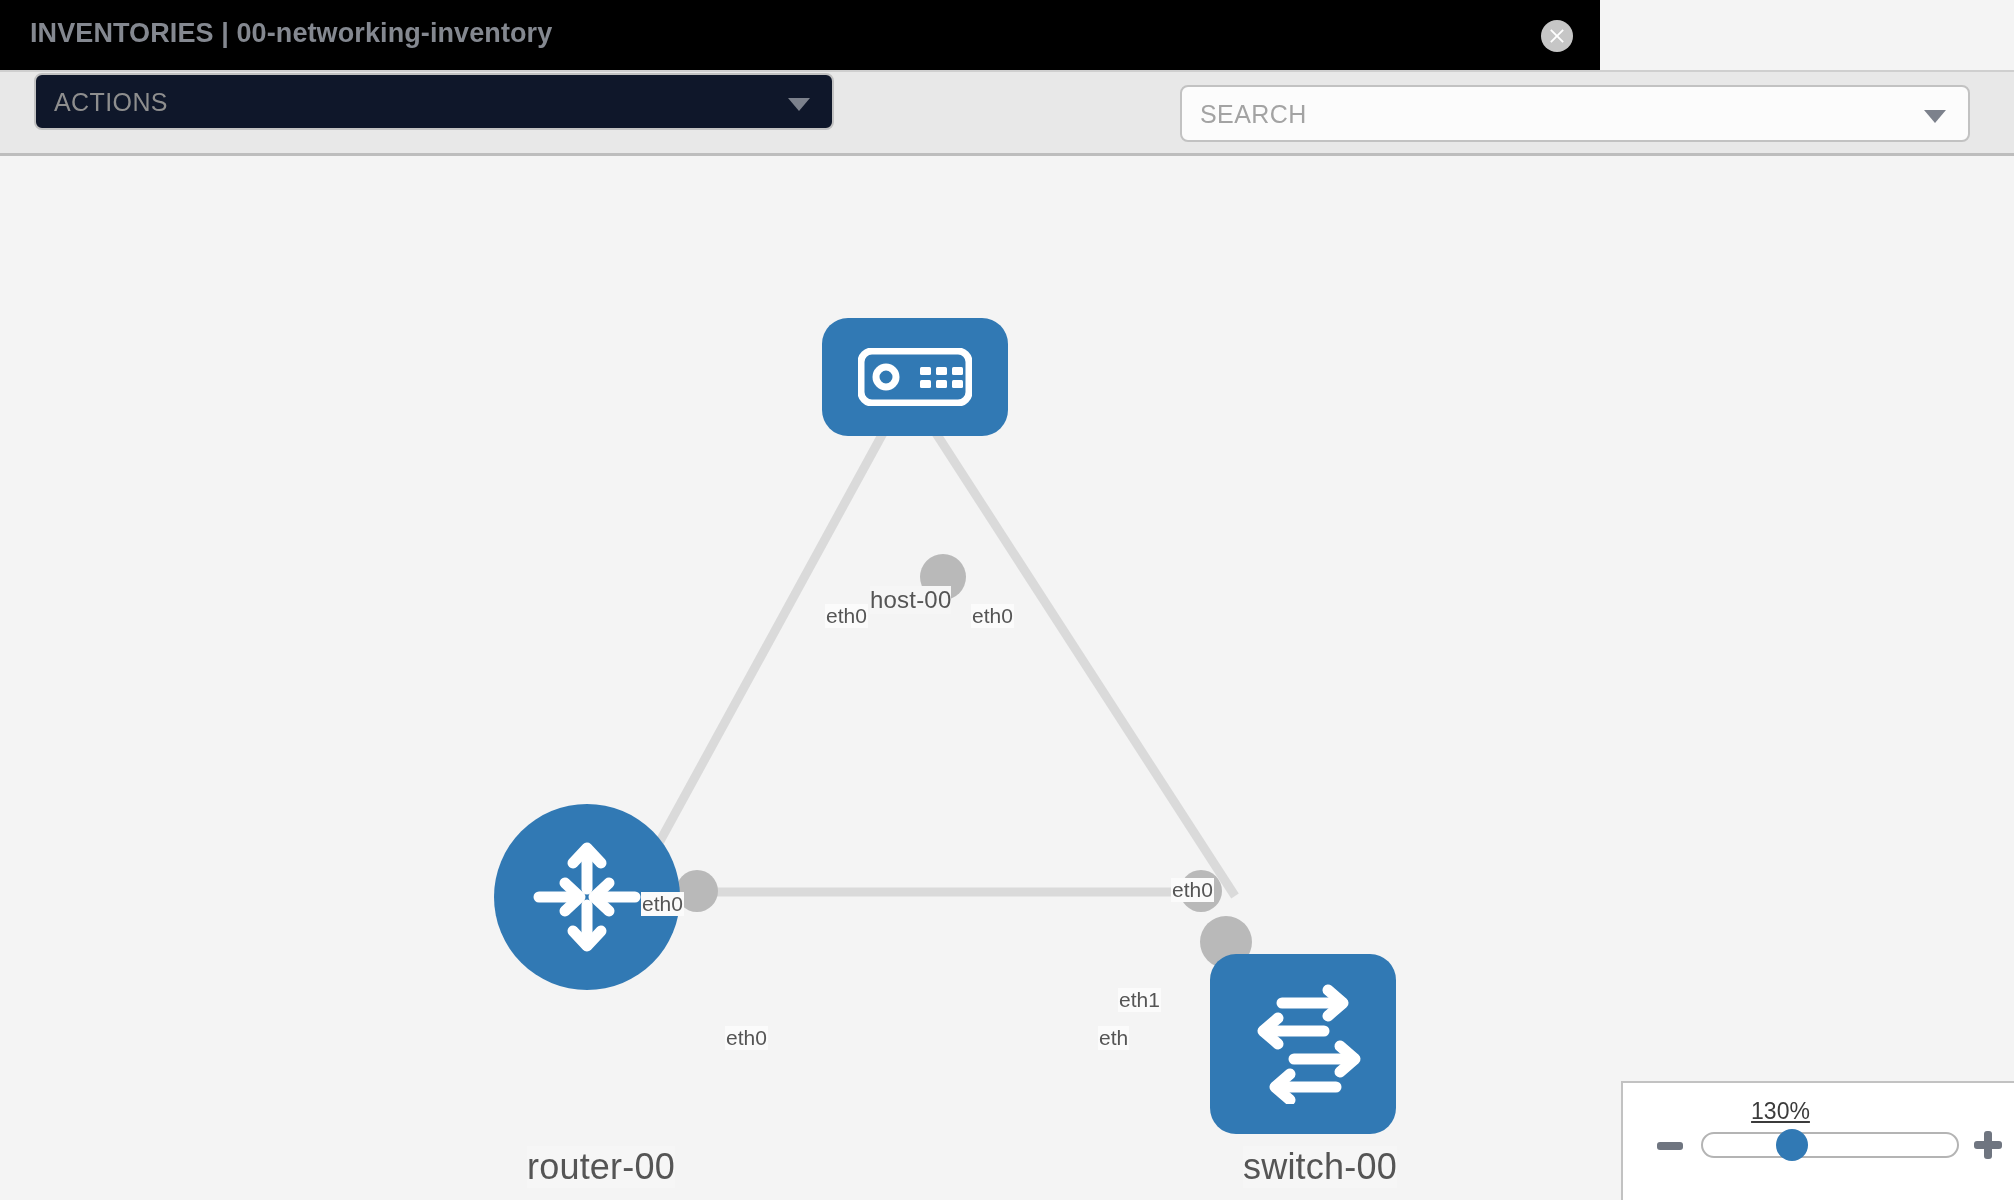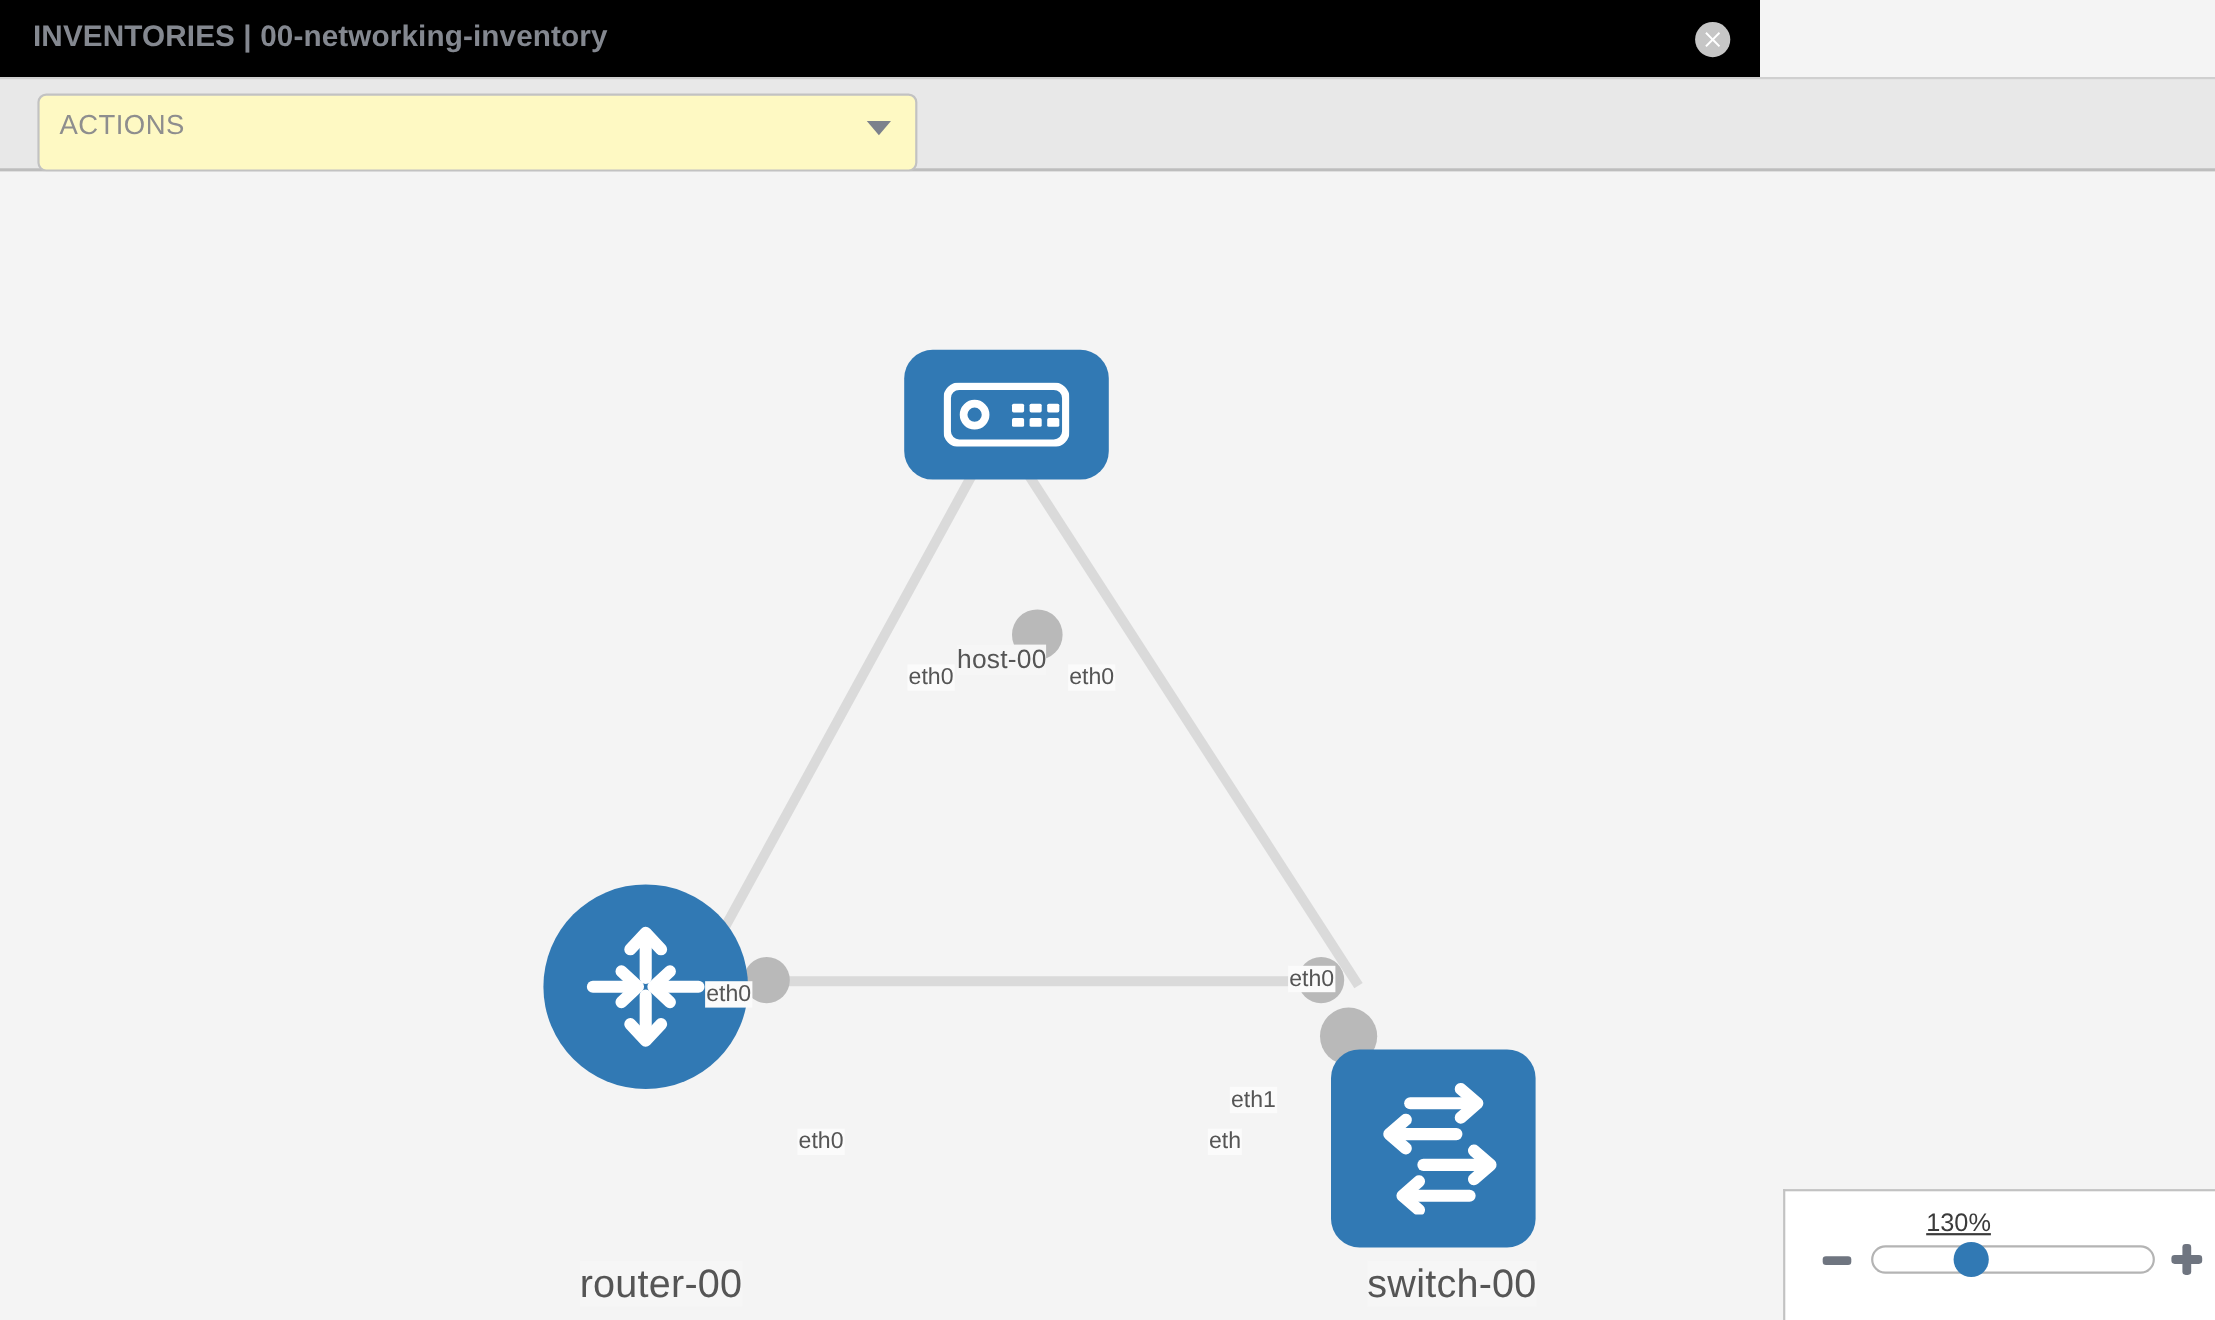--- a/index.html
+++ b/index.html
@@ -60,24 +60,24 @@
     width: 2014px;
     height: 86px;
     background: #e8e8e8;
     border-top: 2px solid #cfcfcf;
     border-bottom: 3px solid #bdbdbd;
     box-sizing: border-box;
   }
   .actions-select {
     position: absolute;
     left: 34px;
-    top: 13px;
+    top: 1px;
     width: 800px;
-    height: 71px;
-    background: #fef9c3;
+    height: 57px;
+    background: #0f172a;
     border: 2px solid #c2c2c2;
     border-radius: 8px;
     box-sizing: border-box;
     cursor: pointer;
   }
   .actions-select .label {
     position: absolute;
     left: 18px;
     top: 13px;
     font-size: 25px;
@@ -274,20 +274,24 @@
     </div>
 
     <div class="tool-icon key">
       <svg width="44" height="44" viewBox="0 0 44 44" aria-hidden="true">
         <g fill="#7c818c">
           <path d="M16 10 a9.2 9.2 0 1 0 0 18.4 a9.2 9.2 0 0 0 8.6 -6 L30 22.4 l0 4.4 3.6 0 0 -4.4 2.4 0 0 4.4 3.6 0 0 -8 -15 0 A9.2 9.2 0 0 0 16 10 z M16 14.6 a4.6 4.6 0 1 1 0 9.2 a4.6 4.6 0 0 1 0 -9.2 z"></path>
         </g>
       </svg>
     </div>
 
+    <div class="search-select">
+      <span class="label">SEARCH</span>
+      <span class="caret"></span>
+    </div>
   </div>
 
   <div class="canvas">
 
     <svg class="edges" viewBox="0 0 2014 1044">
 
       <line x1="888" y1="268" x2="630" y2="740" stroke="#dadada" stroke-width="9"></line>
 
       <line x1="930" y1="268" x2="1235" y2="740" stroke="#dadada" stroke-width="9"></line>
 

